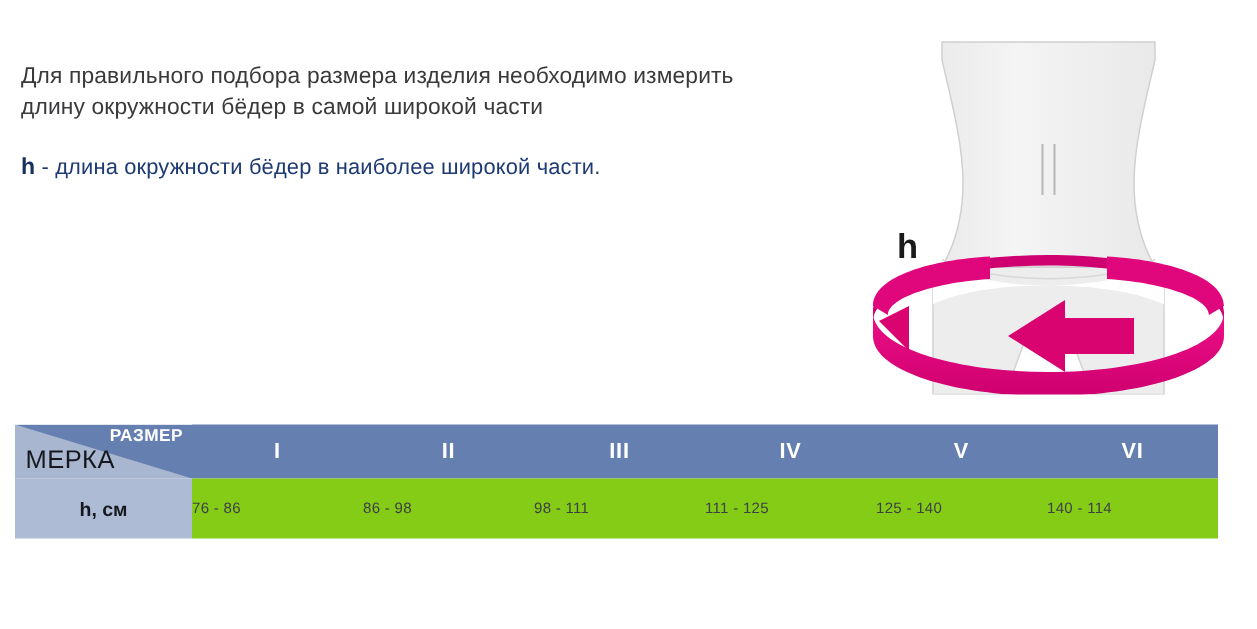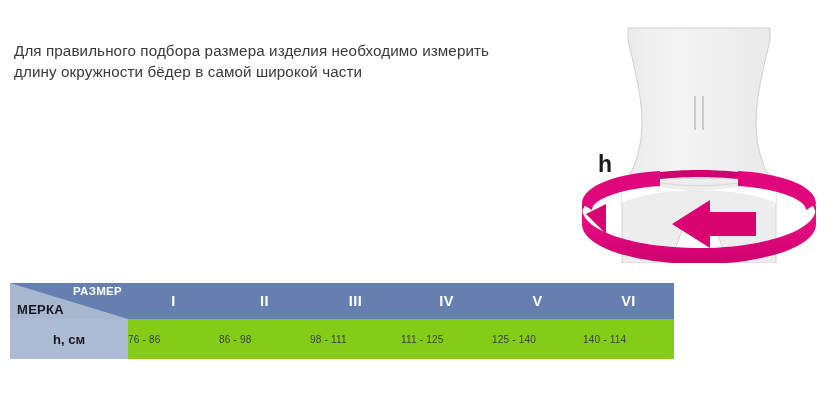--- a/index.html
+++ b/index.html
@@ -82,21 +82,21 @@
     font-weight: bold;
     color: #111111;
     letter-spacing: 0.4px;
   }
 
   
   .size-table {
     position: absolute;
     left: 10px;
     top: 283px;
-    width: 664px;
+    width: 802px;
     border-collapse: collapse;
     table-layout: fixed;
   }
   .size-table th, .size-table td {
     padding: 0;
     margin: 0;
   }
 
   .hdr-row { height: 36px; }
   .corner-cell {
@@ -119,22 +119,22 @@
     font-size: 11.5px;
     font-weight: bold;
     color: #ffffff;
     letter-spacing: 0.3px;
     z-index: 2;
   }
   .corner-cell .lbl-measure {
     position: absolute;
     left: 7px;
     bottom: 2px;
-    font-size: 13px;
-    font-weight: bold;
+    font-size: 17px;
+    font-weight: normal;
     color: #15181f;
     letter-spacing: 0.3px;
     z-index: 2;
     margin-top: 10px;
   }
 
   .hdr-cell {
     background: #6580b0;
     color: #ffffff;
     font-size: 14.5px;
@@ -165,20 +165,21 @@
     letter-spacing: 0.2px;
   }
 </style>
 </head>
 <body>
 
 <div id="page">
 
   <div class="text-block">
     <p class="para">Для правильного подбора размера изделия необходимо измерить длину окружности бёдер в самой широкой части</p>
+    <p class="legend-line"><span class="h-sym">h</span><span> - длина окружности бёдер в наиболее широкой части.</span></p>
   </div>
 
   <div class="illustration">
     <svg width="278" height="245" viewBox="0 0 278 245" xmlns="http://www.w3.org/2000/svg">
       <defs>
         <linearGradient id="bodyGrad" x1="0" y1="0" x2="1" y2="0">
           <stop offset="0%" stop-color="#ebebeb"></stop>
           <stop offset="35%" stop-color="#f4f4f4"></stop>
           <stop offset="100%" stop-color="#e9e9e9"></stop>
         </linearGradient>

